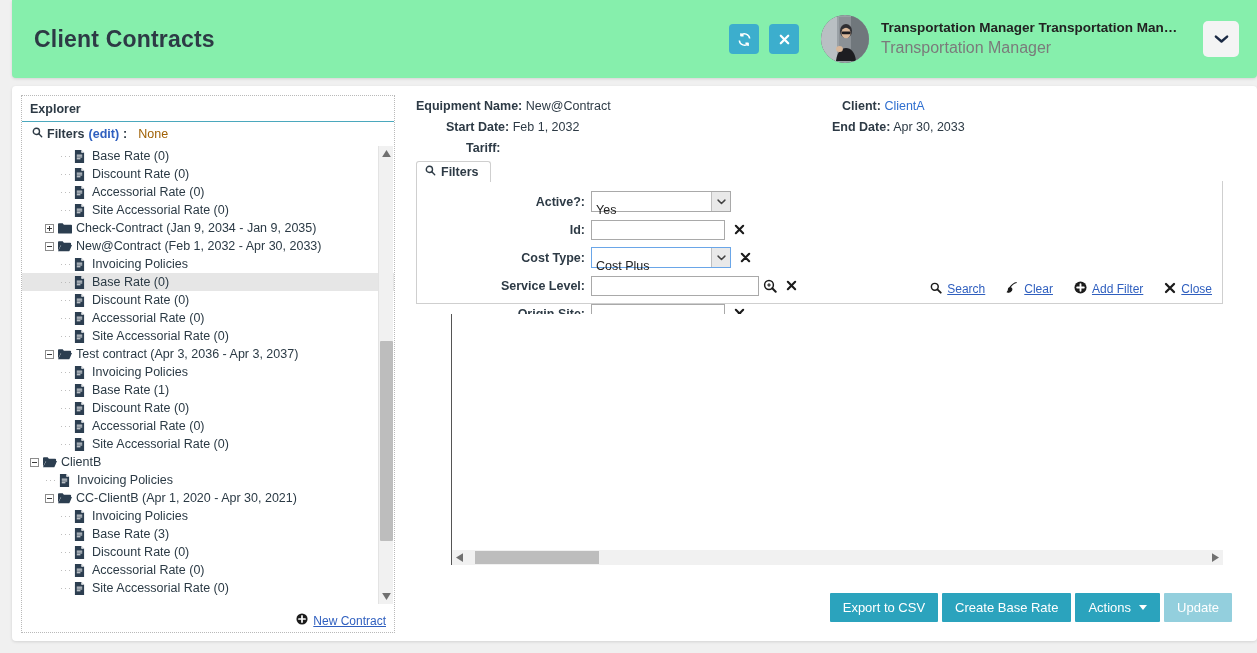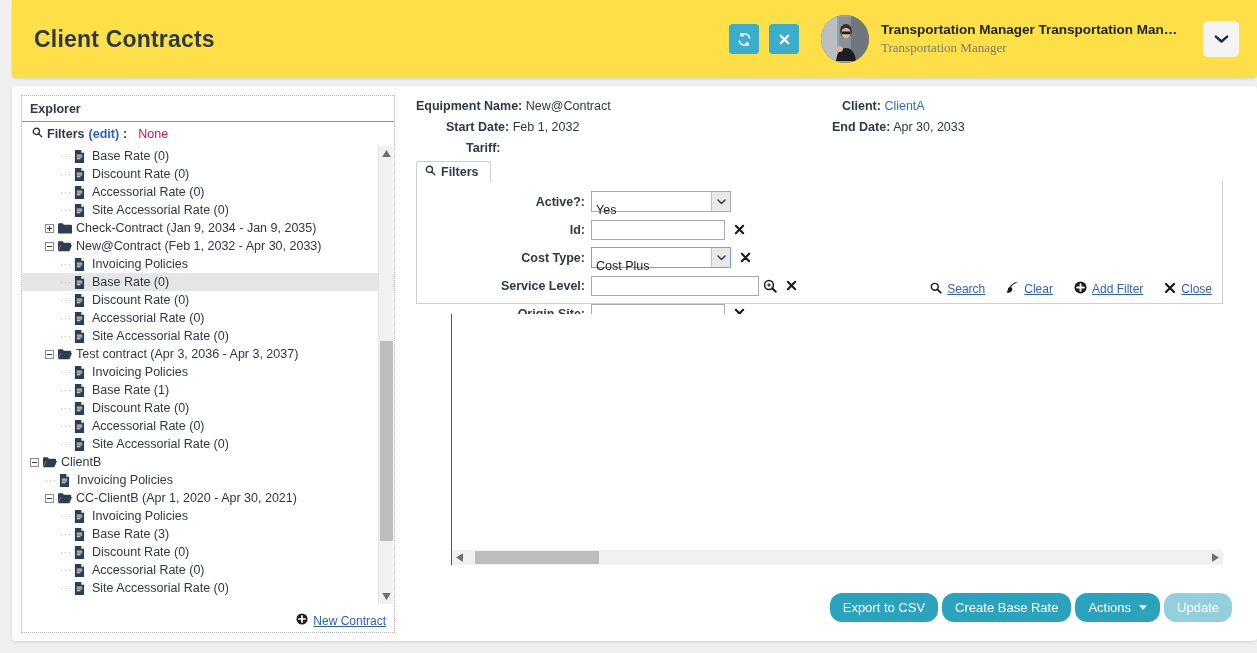--- a/index.html
+++ b/index.html
@@ -10,21 +10,21 @@
     font-family: "Liberation Sans", sans-serif;
     font-size: 12px;
     color: #333;
     overflow: hidden;
   }
 
   
   .topbar {
     position: absolute;
     left: 12px; top: 0; width: 1245px; height: 78px;
-    background: #fde047;
+    background: #86efac;
     border-radius: 0 0 4px 4px;
     box-shadow: 0 1px 3px rgba(0,0,0,.12);
     display: flex; align-items: center;
   }
   .page-title {
     font-size: 23px; font-weight: bold; color: #2d3a45;
     margin-left: 22px; letter-spacing: .2px; white-space: nowrap;
   }
   .topbar-right {
     margin-left: auto; display: flex; align-items: center;
@@ -40,21 +40,21 @@
   .avatar {
     width: 48px; height: 48px; border-radius: 50%;
     margin: 0 12px 0 12px; overflow: hidden; flex: none;
     background: #6b7177; position: relative;
   }
   .user-meta { line-height: 1.35; max-width: 300px; }
   .user-name {
     font-size: 13.5px; font-weight: bold; color: #222;
     white-space: nowrap; overflow: hidden; text-overflow: ellipsis;
   }
-  .user-role { font-size: 13px; color: #7b7b7b; white-space: nowrap; font-family: Liberation Serif, serif; }
+  .user-role { font-size: 16px; color: #7b7b7b; white-space: nowrap; }
   .caret-btn {
     width: 36px; height: 36px; border-radius: 5px;
     background: #f4f4f4; border: none; cursor: pointer;
     display: flex; align-items: center; justify-content: center;
     margin-left: 22px;
   }
 
   
   .card {
     position: absolute; left: 12px; top: 86px;
@@ -73,21 +73,21 @@
     height: 26px; line-height: 26px; padding-left: 8px;
     font-weight: bold; font-size: 12.5px; color: #2d3a45;
     border-bottom: 1px solid #4ba8bd;
   }
   .filters-row {
     height: 23px; display: flex; align-items: center;
     padding-left: 10px; gap: 4px; font-size: 12.5px; color: #2d3a45;
   }
   .filters-row b { font-weight: bold; }
   .filters-row .lnk { color: #2f5fbf; }
-  .filters-row .none { color: #be185d; margin-left: 7px; }
+  .filters-row .none { color: #a16207; margin-left: 7px; }
 
   .tree-wrap {
     position: absolute; left: 0; top: 50px; right: 0; bottom: 28px;
     overflow: hidden;
   }
   .tree { position: relative; padding-top: 1px; }
   .node {
     height: 18px; display: flex; align-items: center;
     font-size: 12.5px; color: #2b3a45; white-space: nowrap;
     cursor: pointer;
@@ -224,21 +224,21 @@
     position: absolute; left: 8px; top: 1px; width: 124px; height: 13px;
     background: #bdbdbd; cursor: pointer;
   }
 
   
   .btnbar {
     position: absolute; right: 16px; bottom: 10px;
     display: flex; align-items: center; gap: 4px;
   }
   .btn {
-    height: 29px; padding: 0 13px; border: none; border-radius: 12px;
+    height: 29px; padding: 0 13px; border: none; border-radius: 1px;
     background: #2ba3bd; color: #fff; cursor: pointer;
     font-family: "Liberation Sans", sans-serif; font-size: 13px;
     display: inline-flex; align-items: center; gap: 8px; white-space: nowrap;
   }
   .btn.disabled { background: #93cfdd; }
   .tri-down {
     width: 0; height: 0; border-left: 4px solid transparent;
     border-right: 4px solid transparent; border-top: 5px solid #fff;
   }
 </style>

